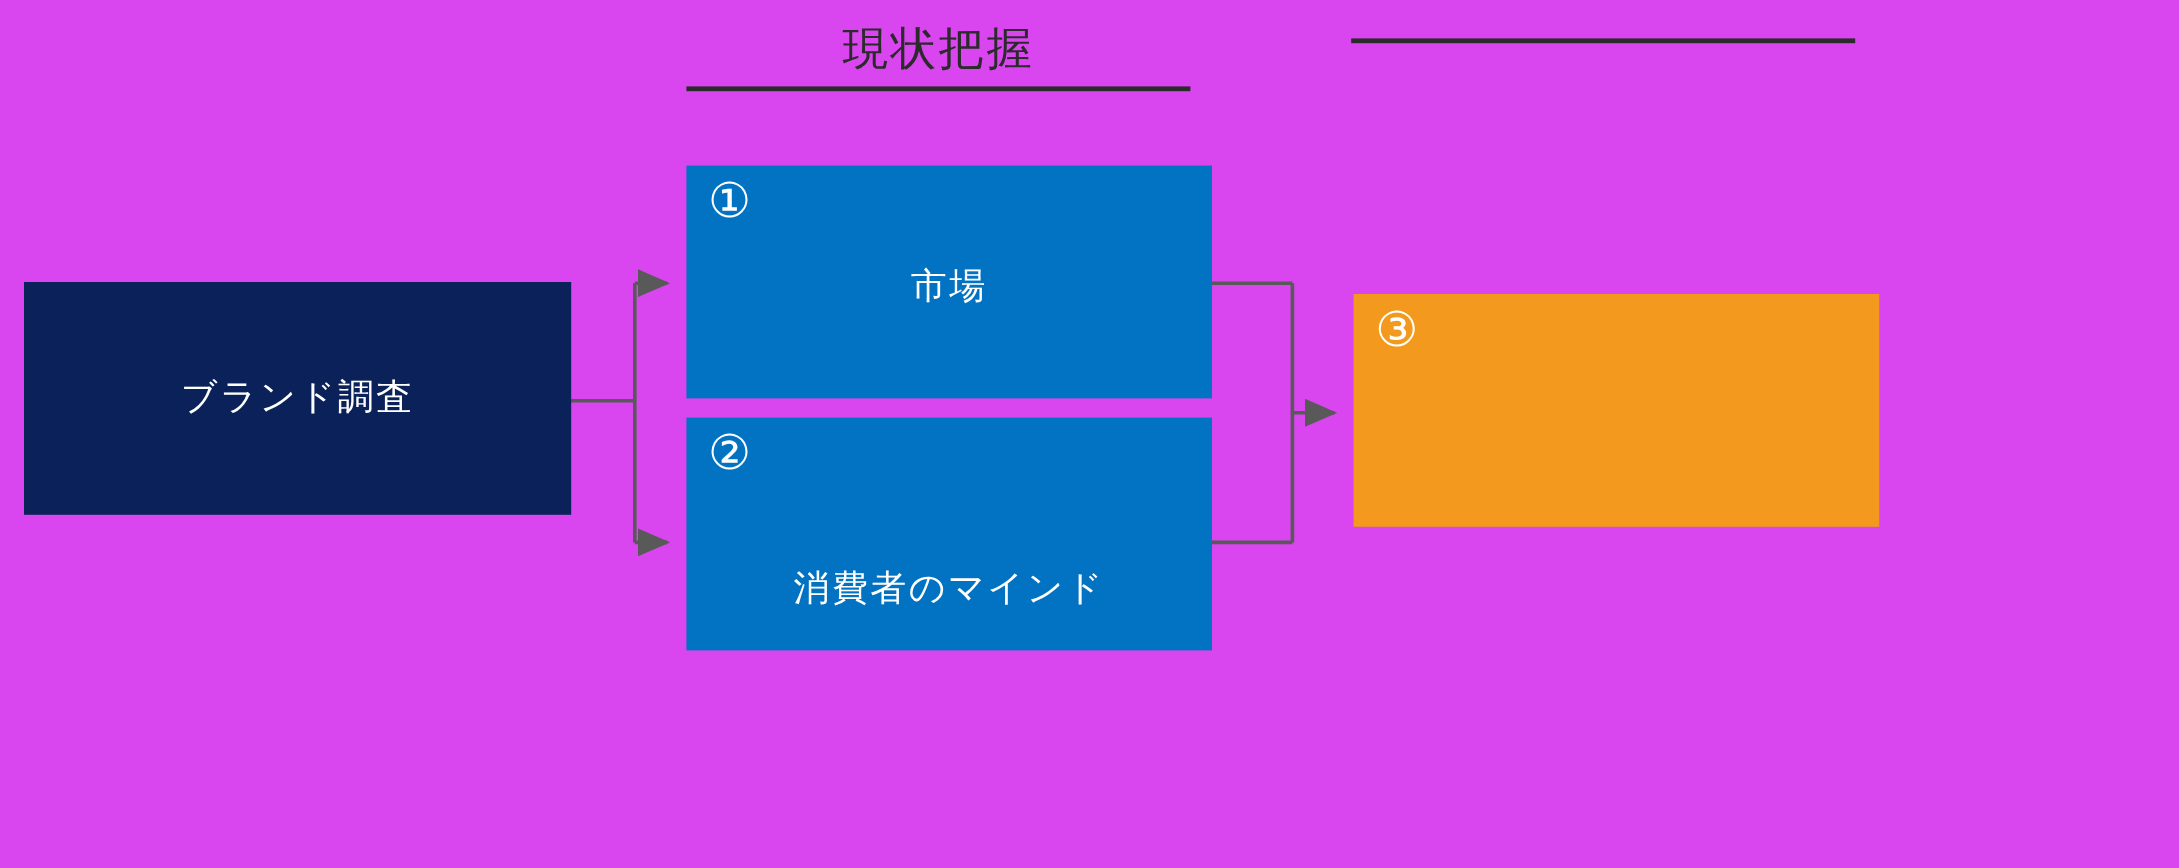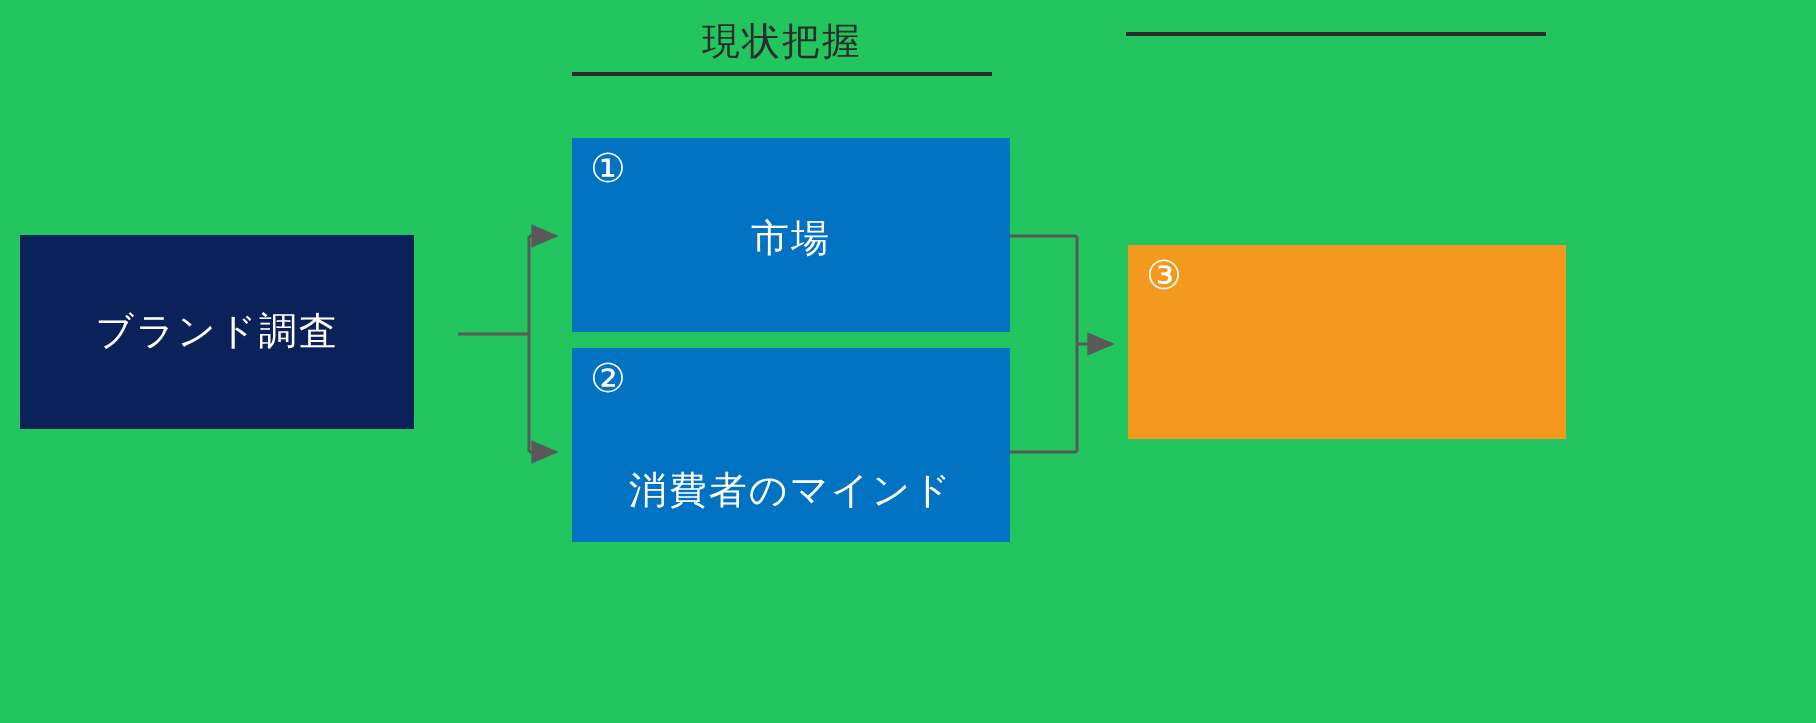--- a/index.html
+++ b/index.html
@@ -7,21 +7,21 @@
     padding: 0;
     background: #ffffff;
   }
   body {
     font-family: "Liberation Sans", "DejaVu Sans", sans-serif;
   }
   #canvas {
     position: relative;
     width: 1816px;
     height: 723px;
-    background: #22c55e;
+    background: #d946ef;
     overflow: hidden;
   }
 
   
   .section-header {
     position: absolute;
     text-align: center;
   }
   .section-header .sh-label {
     display: block;
@@ -45,40 +45,40 @@
   
   .node {
     position: absolute;
     box-sizing: border-box;
     display: flex;
     align-items: center;
     justify-content: center;
     color: #ffffff;
   }
   .node-label {
-    font-size: 38px;
+    font-size: 30px;
     line-height: 1.2;
     letter-spacing: 2px;
     white-space: nowrap;
     text-align: left;
     color: #ffffff;
     font-family: Liberation Serif, serif;
   }
   .badge {
     position: absolute;
     left: 18px;
     top: 10px;
     font-size: 40px;
     line-height: 1;
     color: #ffffff;
     font-family: "DejaVu Sans", "Liberation Sans", sans-serif;
   }
 
   #node-brand-research {
-    left: 20px; top: 235px; width: 394px; height: 194px;
+    left: 20px; top: 235px; width: 456px; height: 194px;
     background: #0A2259;
   }
   #node-market {
     left: 572px; top: 138px; width: 438px; height: 194px;
     background: #0272C2;
   }
   #node-consumer-mind {
     left: 572px; top: 348px; width: 438px; height: 194px;
     background: #0272C2;
   }

